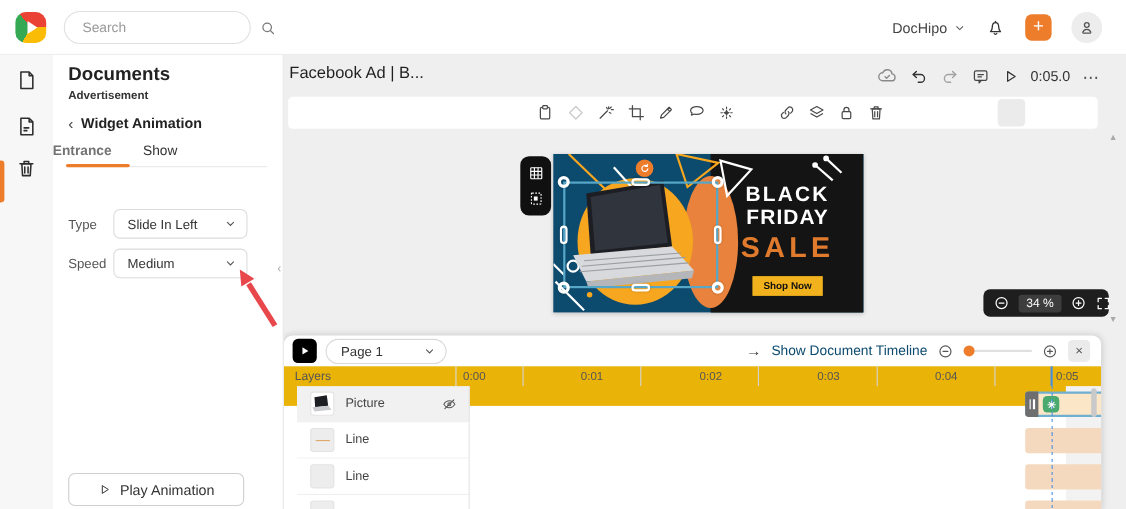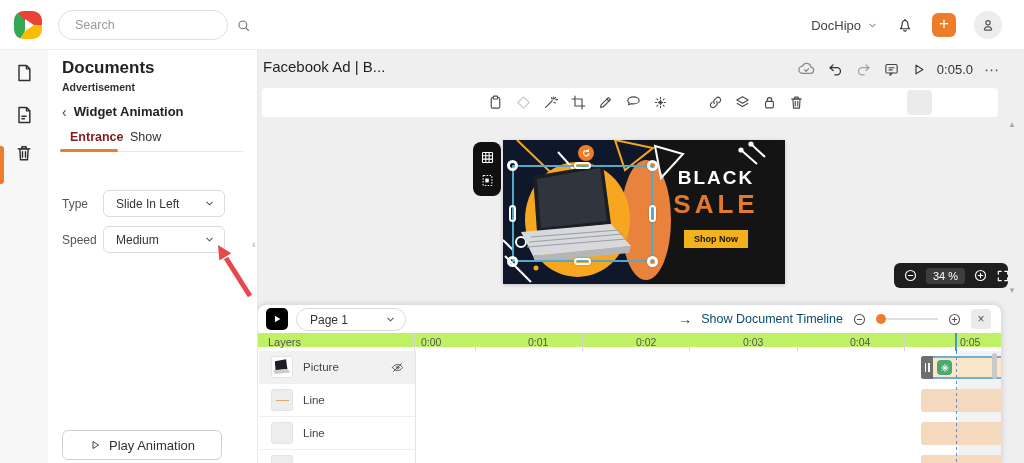--- a/index.html
+++ b/index.html
@@ -52,21 +52,21 @@
   .duration{font-size:13px;color:#333}
   .ellipsis{font-size:15px;color:#555;letter-spacing:1px;cursor:pointer}
 
   
   .toolbar{position:absolute;left:262px;top:88px;width:736px;height:29px;background:#fff;border-radius:4px}
   .tool{position:absolute;top:6px;width:17px;height:17px;color:#4a4a4a;cursor:pointer}
   .tool-active-bg{position:absolute;left:645px;top:2px;width:25px;height:25px;background:#EBEBEB;border-radius:4px}
   .checker{background:repeating-conic-gradient(#4a4a4a 0 25%,transparent 0 50%) 0 0/7px 7px;width:14px;height:14px;margin:1px}
 
   
-  .ad{position:absolute;left:503px;top:140px;width:282px;height:144px;background:#0f172a;overflow:hidden;box-shadow:0 1px 4px rgba(0,0,0,.18)}
+  .ad{position:absolute;left:503px;top:140px;width:282px;height:144px;background:#0c4a6e;overflow:hidden;box-shadow:0 1px 4px rgba(0,0,0,.18)}
   .ad-black{position:absolute;left:143px;top:0;width:139px;height:147px;background:#141414}
   .ad-bulge{position:absolute;left:118px;top:20px;width:50px;height:120px;border-radius:50%;background:#E8823C}
   .ad-yellow{position:absolute;left:22px;top:22px;width:105px;height:115px;border-radius:50%;background:#F6A61F}
   .ad-text{position:absolute;left:148px;top:28px;width:130px;text-align:center;color:#fff}
   .ad-l1{font-size:19px;font-weight:900;letter-spacing:2px;line-height:1.1}
   .ad-l2{font-size:19px;font-weight:900;letter-spacing:1px;line-height:1.1}
   .ad-l3{font-size:26px;font-weight:700;letter-spacing:4px;color:#E07B2E;line-height:1.2}
   .ad-cta{display:inline-block;margin-top:10px;background:#F2B21D;color:#111;font-size:9px;font-weight:bold;padding:4px 10px;cursor:pointer}
   .ad-badge{position:absolute;left:135px;top:93px;width:46px;height:46px;border-radius:50%;background:#F2B21D;color:#111;text-align:center;padding-top:7px}
   .ad-badge .pct{font-size:14px;font-weight:900;line-height:1}
@@ -86,25 +86,25 @@
   .tl-play{position:absolute;left:8px;top:3px;width:22px;height:22px;background:#000;border-radius:5px;display:flex;align-items:center;justify-content:center;cursor:pointer}
   .tl-page{position:absolute;left:38px;top:3px;width:110px;height:23px;border:1px solid #d9d9d9;border-radius:12px;display:flex;align-items:center;padding:0 9px 0 13px;cursor:pointer}
   .tl-page .val{flex:1;font-size:12px;color:#333}
   .tl-right{position:absolute;right:10px;top:0;height:28px;display:flex;align-items:center;gap:9px}
   .tl-arrow{font-size:14px;color:#333}
   .tl-show{font-size:12.5px;color:#0c4a6e;cursor:pointer}
   .tl-slider{position:relative;width:62px;height:14px;cursor:pointer}
   .tl-slider .track{position:absolute;left:0;right:0;top:6px;height:2px;background:#e0e0e0}
   .tl-slider .dot{position:absolute;left:0;top:2px;width:10px;height:10px;border-radius:50%;background:#ED7D2B}
   .tl-close{width:20px;height:20px;background:#EBEBEB;border-radius:4px;display:flex;align-items:center;justify-content:center;font-size:12px;color:#555;cursor:pointer}
-  .tl-ruler-row{position:absolute;left:0;top:28px;width:743px;height:14px;background:#bef264}
+  .tl-ruler-row{position:absolute;left:0;top:28px;width:743px;height:36px;background:#eab308}
   .tl-layers-hd{position:absolute;left:0;top:0;width:157px;height:18px;border-right:1px solid #d9d9d9;font-size:11px;color:#555;display:flex;align-items:center;padding-left:10px}
   .tick-lbl{position:absolute;top:3px;font-size:10.5px;color:#555}
   .tick{position:absolute;top:0;width:1px;height:18px;background:#d4d4d4}
-  .tl-rows{position:absolute;left:1px;top:46px;width:743px;height:80px}
+  .tl-rows{position:absolute;left:12px;top:46px;width:743px;height:80px}
   .tl-row{position:absolute;left:0;width:743px;height:33px}
   .tl-cell{position:absolute;left:0;top:0;width:157px;height:33px;background:#fff;border-bottom:1px solid #efefef;border-right:1px solid #e3e3e3;display:flex;align-items:center;cursor:pointer}
   .tl-cell.sel-row{background:#F1F1F1}
   .thumb{width:22px;height:22px;border-radius:3px;margin-left:12px;background:#EDEDED;border:1px solid #e3e3e3;position:relative;overflow:hidden}
   .thumb.white{background:#fff}
   .thumb .lineart{position:absolute;left:4px;top:10px;width:13px;height:1px;background:#E0A96B}
   .tl-label{font-size:11.5px;color:#444;margin-left:10px;flex:1}
   .eye{width:15px;height:15px;color:#555;margin-right:10px;cursor:pointer}
   .bar{position:absolute;top:5px;height:23px;border-radius:3px;cursor:pointer}
   .bar.picture{left:662px;width:541px;background:#FBE7C8;border:2px solid #70AFCF}
@@ -193,21 +193,21 @@
     </span>
   </div>
 
   <div class="panel">
     <div class="p-title">Documents</div>
     <div class="p-sub">Advertisement</div>
     <div class="p-back">
       <span class="chev">‹</span>
       <span class="lbl">Widget Animation</span>
     </div>
-    <div class="tab" style="left:22px;color:#7f1d1d;font-weight:bold">Entrance</div>
+    <div class="tab" style="left:0;color:#737373;font-weight:bold">Entrance</div>
     <div class="tab" style="left:82px">Show</div>
     <div class="tab-div"></div>
     <div class="tab-underline"></div>
     <div class="field-lbl" style="top:147px">Type</div>
     <div class="select" style="top:140px">
       <span class="val">Slide In Left</span>
       <span>
           <svg width="11" height="11" viewBox="0 0 24 24" fill="none" stroke="#555" stroke-width="2.2" stroke-linecap="round">
             <path d="M6 9l6 6 6-6"></path>
           </svg>
@@ -386,20 +386,21 @@
       <polygon points="22,17 85,6 92,59 26,66" fill="#30343c"></polygon>
       <polygon points="6,70 96,62 116,84 18,94" fill="#d7d9dc"></polygon>
       <polygon points="18,94 116,84 114,91 20,100" fill="#b4b6b9"></polygon>
       <line x1="16" y1="75" x2="104" y2="68" stroke="#9a9da1" stroke-width="1"></line>
       <line x1="14" y1="80" x2="108" y2="72" stroke="#9a9da1" stroke-width="1"></line>
       <line x1="12" y1="85" x2="111" y2="77" stroke="#9a9da1" stroke-width="1"></line>
     </svg>
 
     <div class="ad-text">
       <div class="ad-l1">BLACK</div>
+      <div class="ad-l2">FRIDAY</div>
       <div class="ad-l3">SALE</div>
       <div class="ad-cta">Shop Now</div>
     </div>
 
     <div class="sel">
       <div class="h-rot">
         <svg width="10" height="10" viewBox="0 0 24 24" fill="none" stroke="#fff" stroke-width="2.6" stroke-linecap="round">
             <path d="M17.5 8a6.5 6.5 0 1 0 1.6 5"></path>
             <path d="M17.8 3.5V8h-4.5" stroke-linejoin="round"></path>
           </svg>

